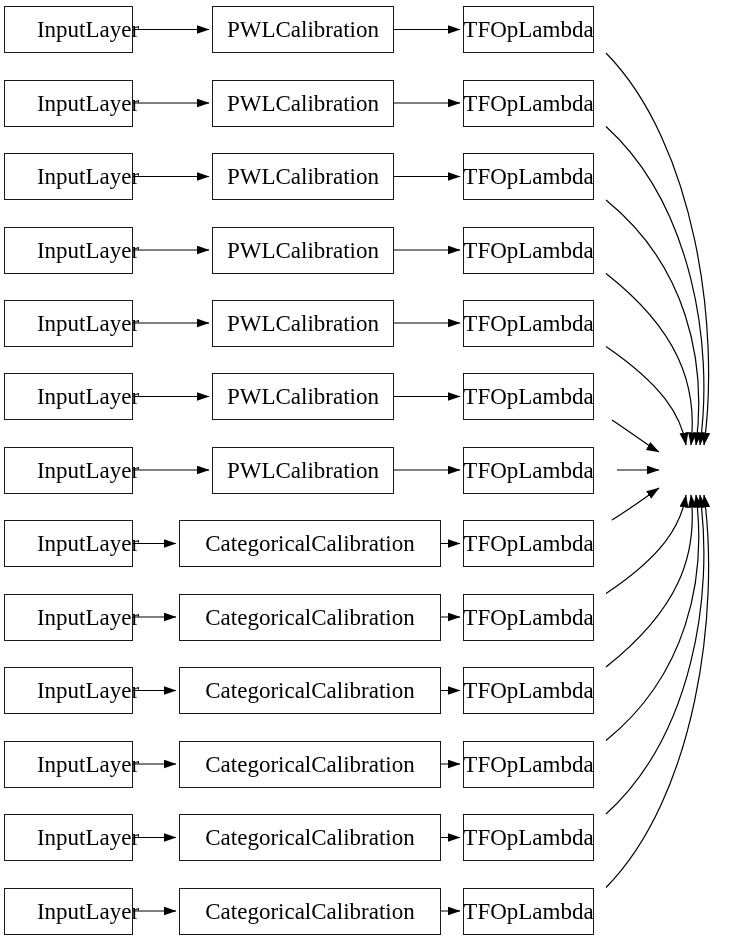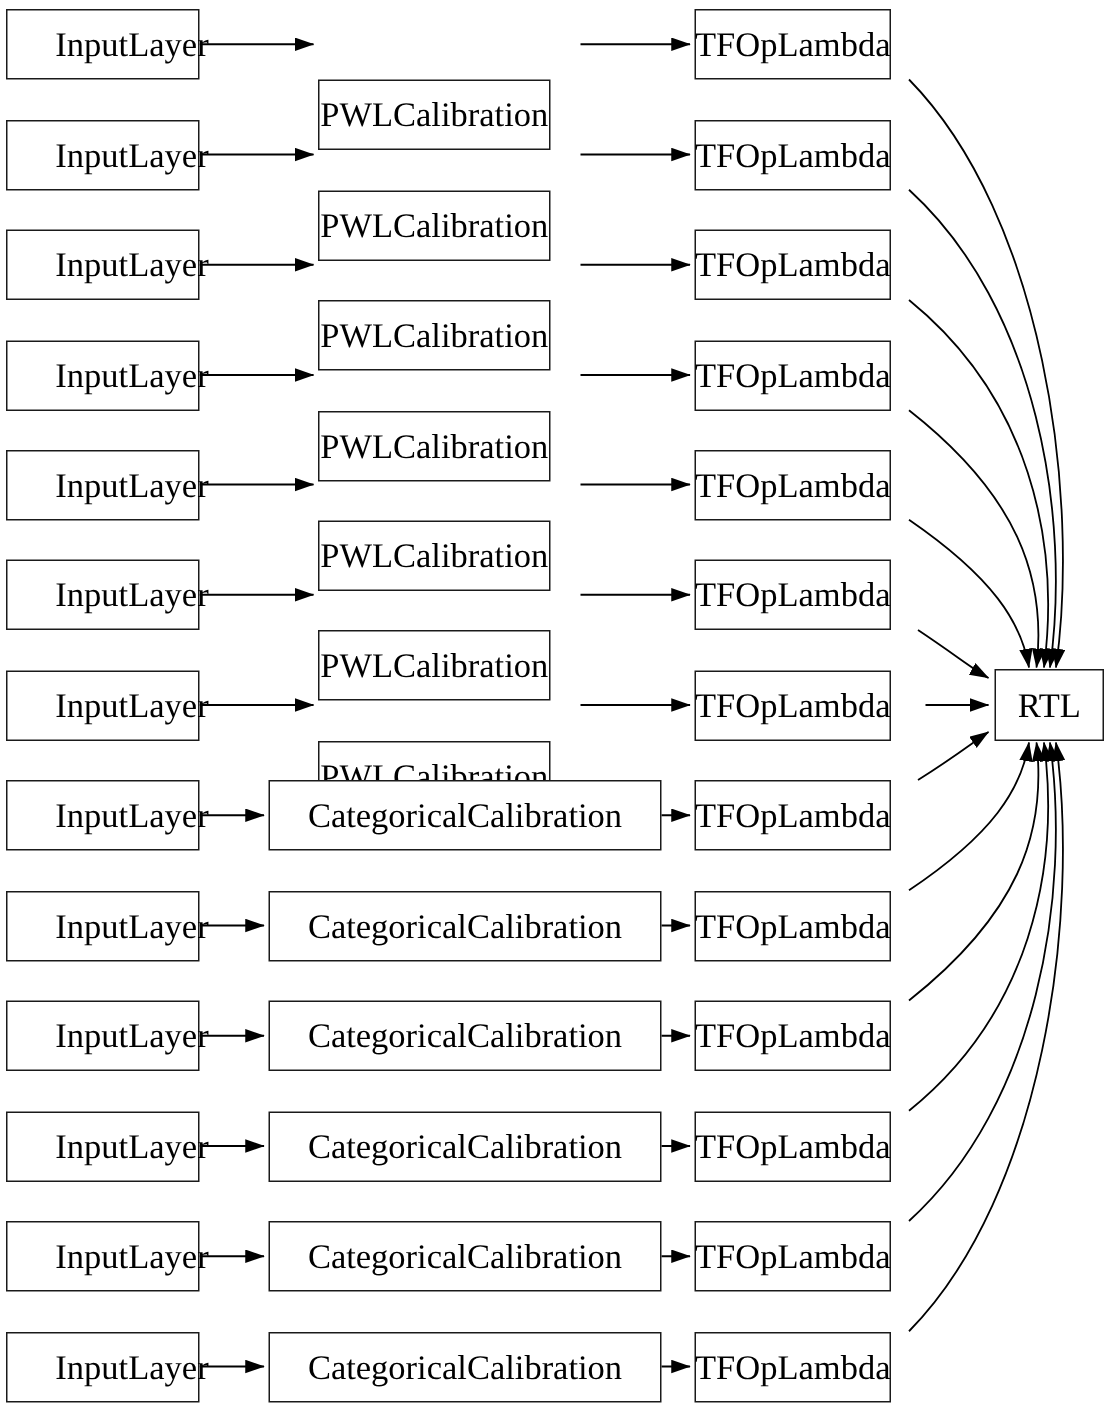--- a/index.html
+++ b/index.html
@@ -16,21 +16,21 @@
     height:47px;
     box-sizing:border-box;
     border:1.4px solid #1a1a1a;
     background:#ffffff;
     color:#000000;
     display:flex;align-items:center;justify-content:center;
     font-size:23px;line-height:1;
     white-space:nowrap;
   }
   .col-input{left:4px;width:129px;padding-left:39px;}
-  .col-pwl{left:212px;width:155px;margin-top:47px;}
+  .col-pwl{left:212px;width:182px;}
   .col-cat{left:179px;width:262px;}
   .col-lam{left:463px;width:131px;}
   .rtl{left:663px;top:446px;width:73px;height:48px;}
   path.edge{fill:none;stroke:#000000;stroke-width:1.2px;}
 </style>
 </head>
 <body>
 
 <div id="canvas">
 
@@ -132,15 +132,14 @@
   <div class="node col-lam" style="top:740.5px">TFOpLambda</div>
 
   <div class="node col-input" style="top:814px">InputLayer</div>
   <div class="node col-cat" style="top:814px">CategoricalCalibration</div>
   <div class="node col-lam" style="top:814px">TFOpLambda</div>
 
   <div class="node col-input" style="top:887.5px">InputLayer</div>
   <div class="node col-cat" style="top:887.5px">CategoricalCalibration</div>
   <div class="node col-lam" style="top:887.5px">TFOpLambda</div>
 
-  <div class="node rtl">RTL</div>
 
 </div>
 
 </body></html>

